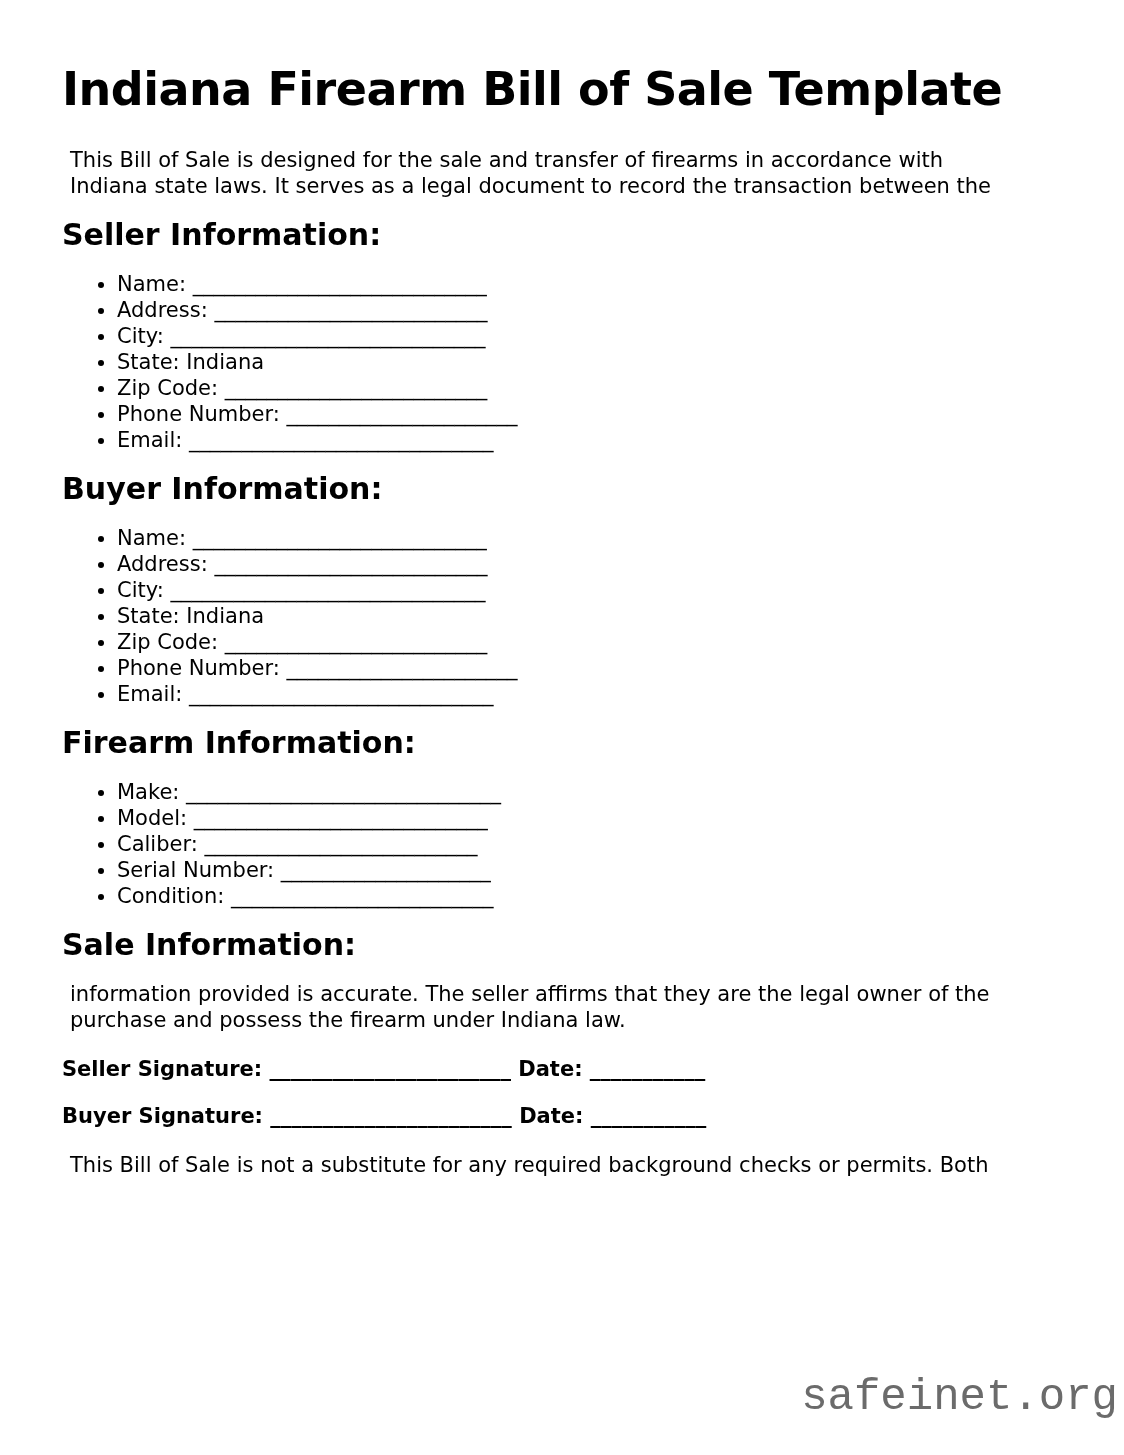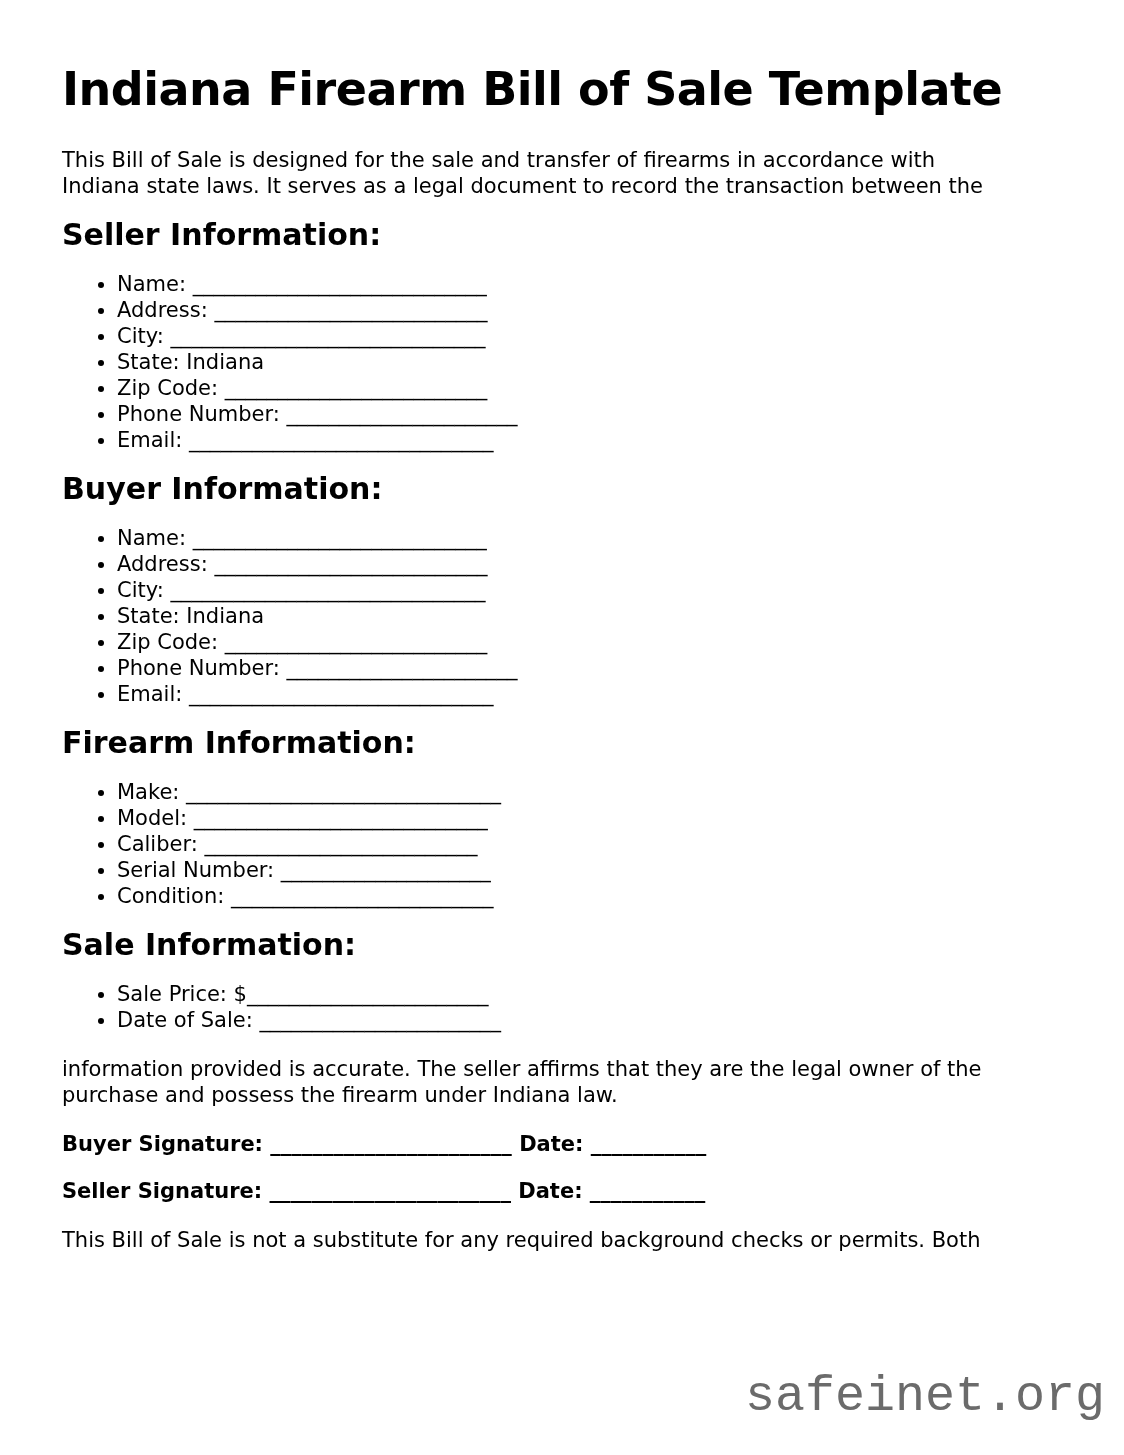--- a/index.html
+++ b/index.html
@@ -20,39 +20,39 @@
     font-weight: bold;
     margin: 62px 0 30px 0;
     letter-spacing: -0.5px;
   }
   h2 {
     font-size: 30px;
     line-height: 26px;
     font-weight: bold;
     margin: 23px 0;
   }
-  p { margin: 23px 0; }
+  p { margin: 23px 8px; }
   p .line { display: block; }
   ul {
     margin: 23px 0;
     padding-left: 55px;
     list-style-type: disc;
   }
   li { line-height: 26px; }
   .sig {
     font-weight: bold;
     margin: 21px 0;
     white-space: pre;
   }
   .watermark {
     position: absolute;
     top: 1372px;
-    right: 19px;
+    right: 6px;
     font-family: "Liberation Mono", "DejaVu Sans Mono", monospace;
-    font-size: 50px;
+    font-size: 44px;
     line-height: 50px;
     color: #6b6b6b;
     letter-spacing: 0;
   }
   .blank { white-space: pre; }
 </style>
 </head>
 <body>
 
 <div class="page">
@@ -89,33 +89,29 @@
   <h2>Firearm Information:</h2>
   <ul>
     <li><span>Make: </span><span class="blank">______________________________</span></li>
     <li><span>Model: </span><span class="blank">____________________________</span></li>
     <li><span>Caliber: </span><span class="blank">__________________________</span></li>
     <li><span>Serial Number: </span><span class="blank">____________________</span></li>
     <li><span>Condition: </span><span class="blank">_________________________</span></li>
   </ul>
 
   <h2>Sale Information:</h2>
-  <ul>
-    <li><span>Sale Price: $</span><span class="blank">_______________________</span></li>
-    <li><span>Date of Sale: </span><span class="blank">_______________________</span></li>
-  </ul>
 
   <p>
       <span class="line">information provided is accurate. The seller affirms that they are the legal owner of the</span>
       <span class="line">purchase and possess the firearm under Indiana law.</span>
     </p>
 
+  <p class="sig"><span>Seller Signature: </span><span class="blank">_______________________</span><span> Date: </span><span class="blank">___________</span></p>
+
   <p class="sig"><span>Buyer Signature: </span><span class="blank">_______________________</span><span> Date: </span><span class="blank">___________</span></p>
-
-  <p class="sig"><span>Seller Signature: </span><span class="blank">_______________________</span><span> Date: </span><span class="blank">___________</span></p>
 
   <p>
       <span class="line">This Bill of Sale is not a substitute for any required background checks or permits. Both</span>
     </p>
 
 </div>
 
 <div class="watermark">safeinet.org</div>
 
 </body></html>

